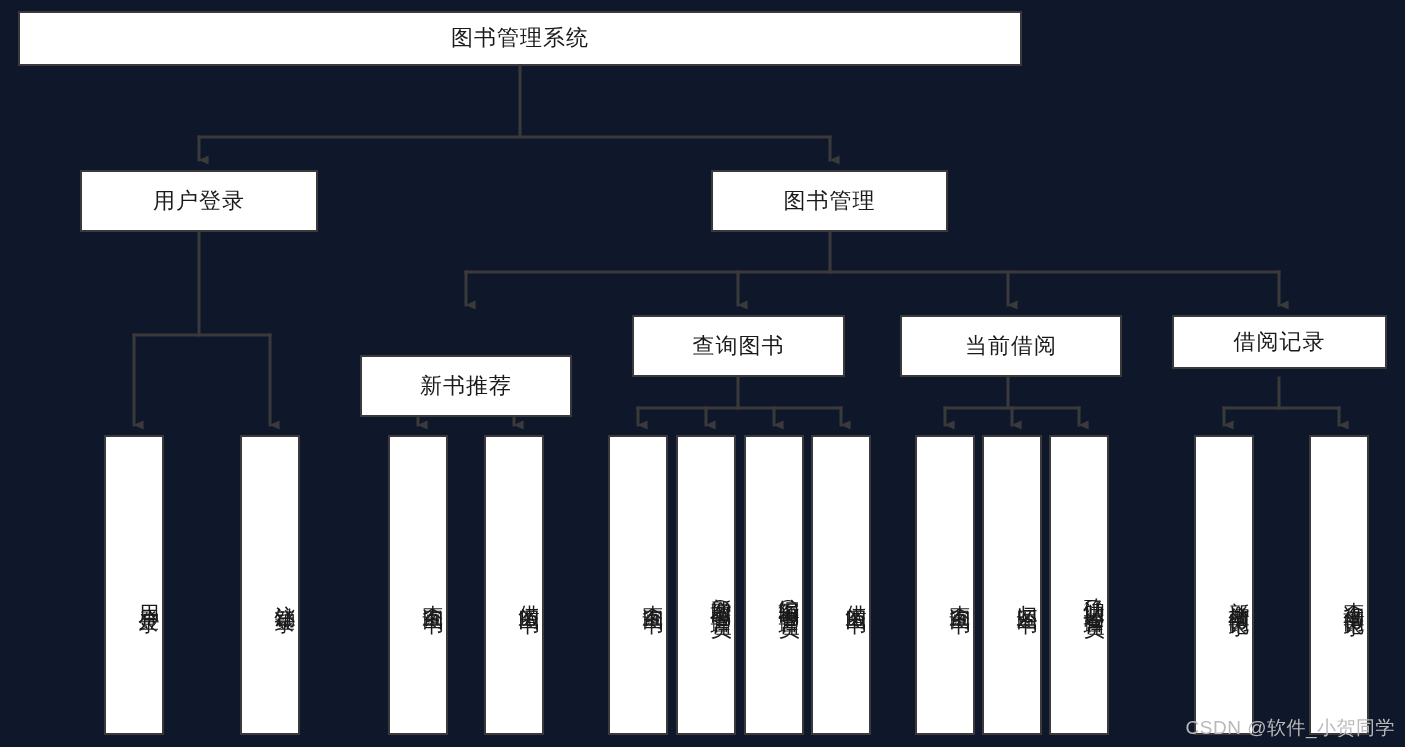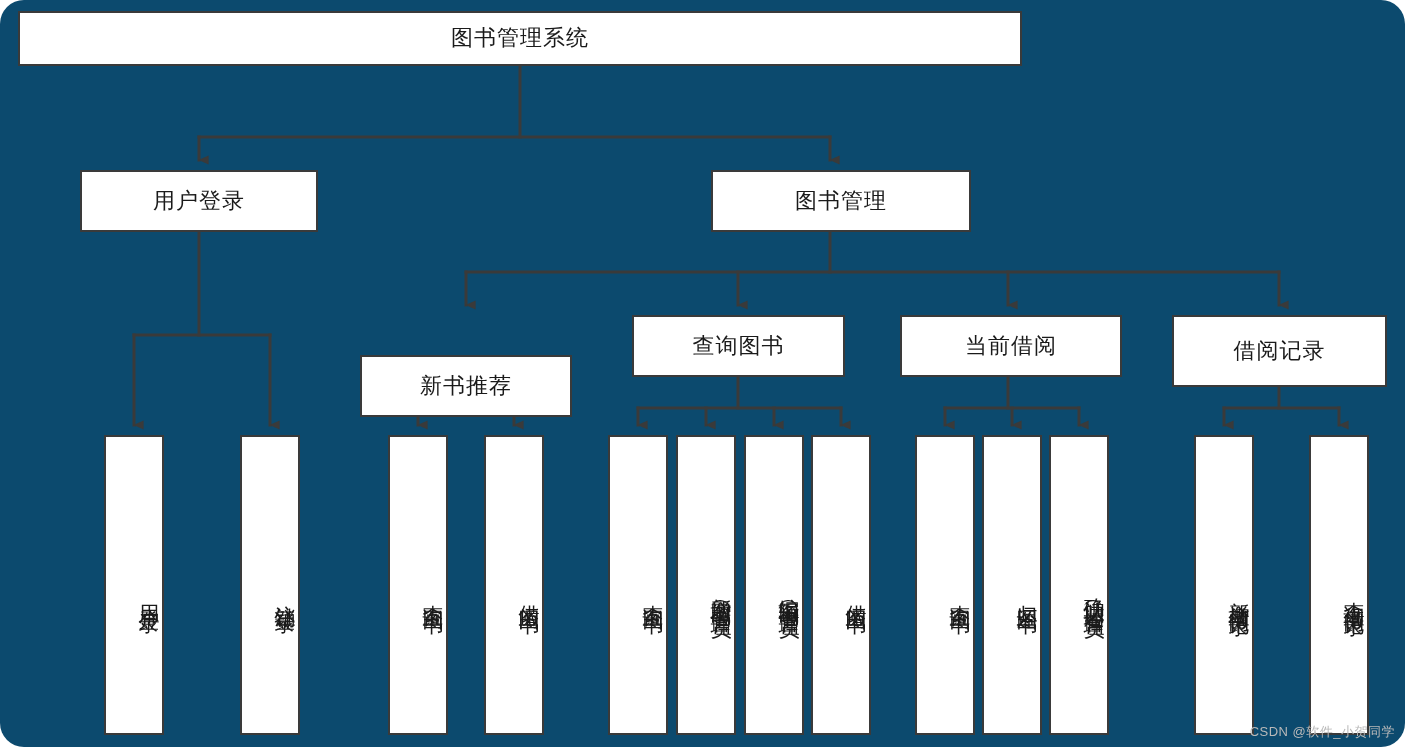--- a/index.html
+++ b/index.html
@@ -8,23 +8,22 @@
     padding: 0;
     background: #ffffff;
   }
   body {
     font-family: "Liberation Sans", "DejaVu Sans", sans-serif;
   }
   #canvas {
     position: relative;
     width: 1405px;
     height: 747px;
-    background: #0c4a6e;
+    background: #0f172a;
     overflow: hidden;
-    border-radius: 24px;
   }
   svg.edges {
     position: absolute;
     left: 0;
     top: 0;
     width: 1405px;
     height: 747px;
   }
   .node {
     position: absolute;
@@ -55,21 +54,21 @@
   .node.vert .vlabel {
     writing-mode: vertical-rl;
     text-orientation: upright;
     white-space: normal;
     display: block;
   }
   .watermark {
     position: absolute;
     right: 10px;
     bottom: 6px;
-    font-size: 13px;
+    font-size: 19px;
     color: #b9b9b9;
     letter-spacing: 0.5px;
     z-index: 5;
     white-space: nowrap;
   }
 </style>
 </head>
 <body>
 
 <div id="canvas">
@@ -125,34 +124,34 @@
     </g>
   </svg>
 
   <div class="node horiz" style="left:18px; top:11px; width:1004px; height:55px;">
     <span>图书管理系统</span>
   </div>
 
   <div class="node horiz" style="left:80px; top:170px; width:238px; height:62px;">
     <span>用户登录</span>
   </div>
-  <div class="node horiz" style="left:711px; top:170px; width:260px; height:62px;">
+  <div class="node horiz" style="left:711px; top:170px; width:237px; height:62px;">
     <span>图书管理</span>
   </div>
 
   <div class="node horiz" style="left:360px; top:315px; width:212px; height:62px;margin-top:40px;">
     <span>新书推荐</span>
   </div>
   <div class="node horiz" style="left:632px; top:315px; width:213px; height:62px;">
     <span>查询图书</span>
   </div>
   <div class="node horiz" style="left:900px; top:315px; width:222px; height:62px;">
     <span>当前借阅</span>
   </div>
-  <div class="node horiz" style="left:1172px; top:315px; width:215px; height:72px;">
+  <div class="node horiz" style="left:1172px; top:315px; width:215px; height:54px;">
     <span>借阅记录</span>
   </div>
 
   <div class="node vert" style="left:104px; top:435px; width:60px; height:300px;">
     <span class="vlabel">用户登录</span>
   </div>
   <div class="node vert" style="left:240px; top:435px; width:60px; height:300px;">
     <span class="vlabel">注销登录</span>
   </div>
 

